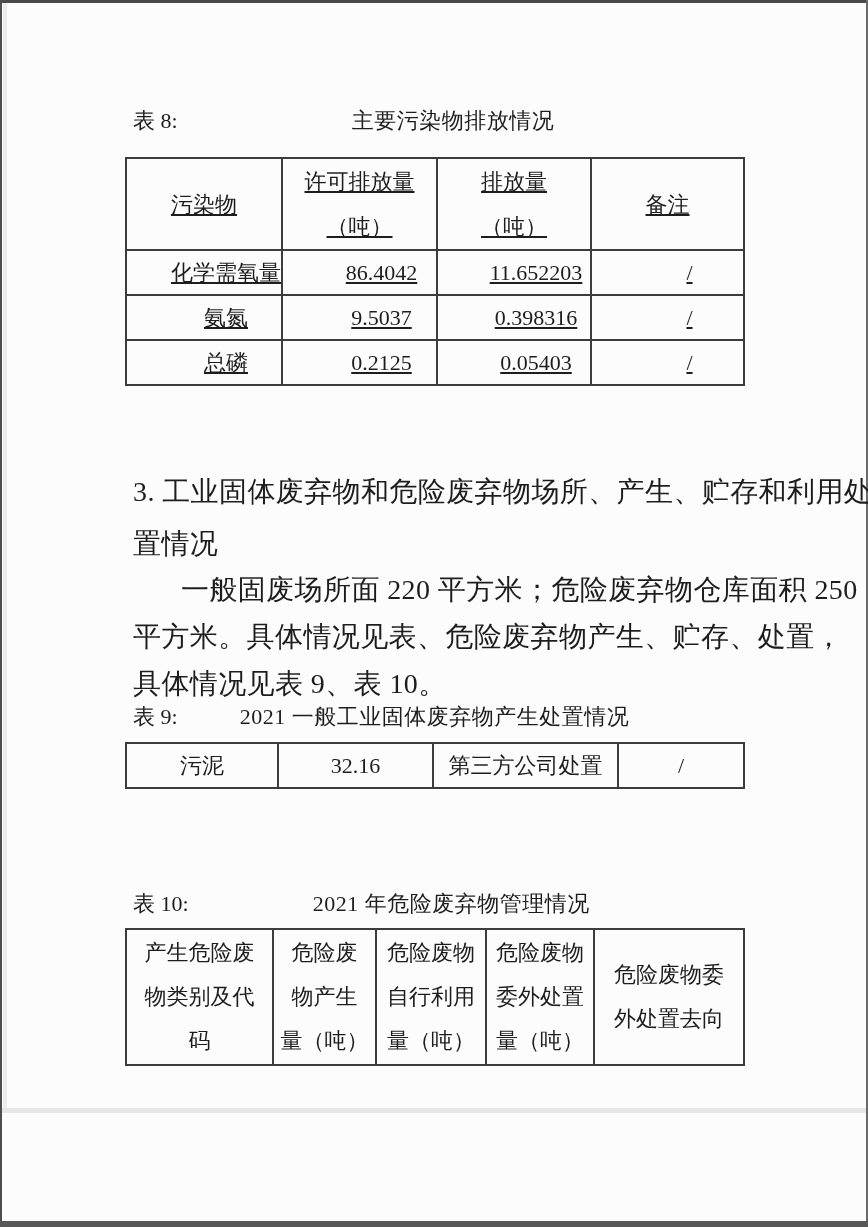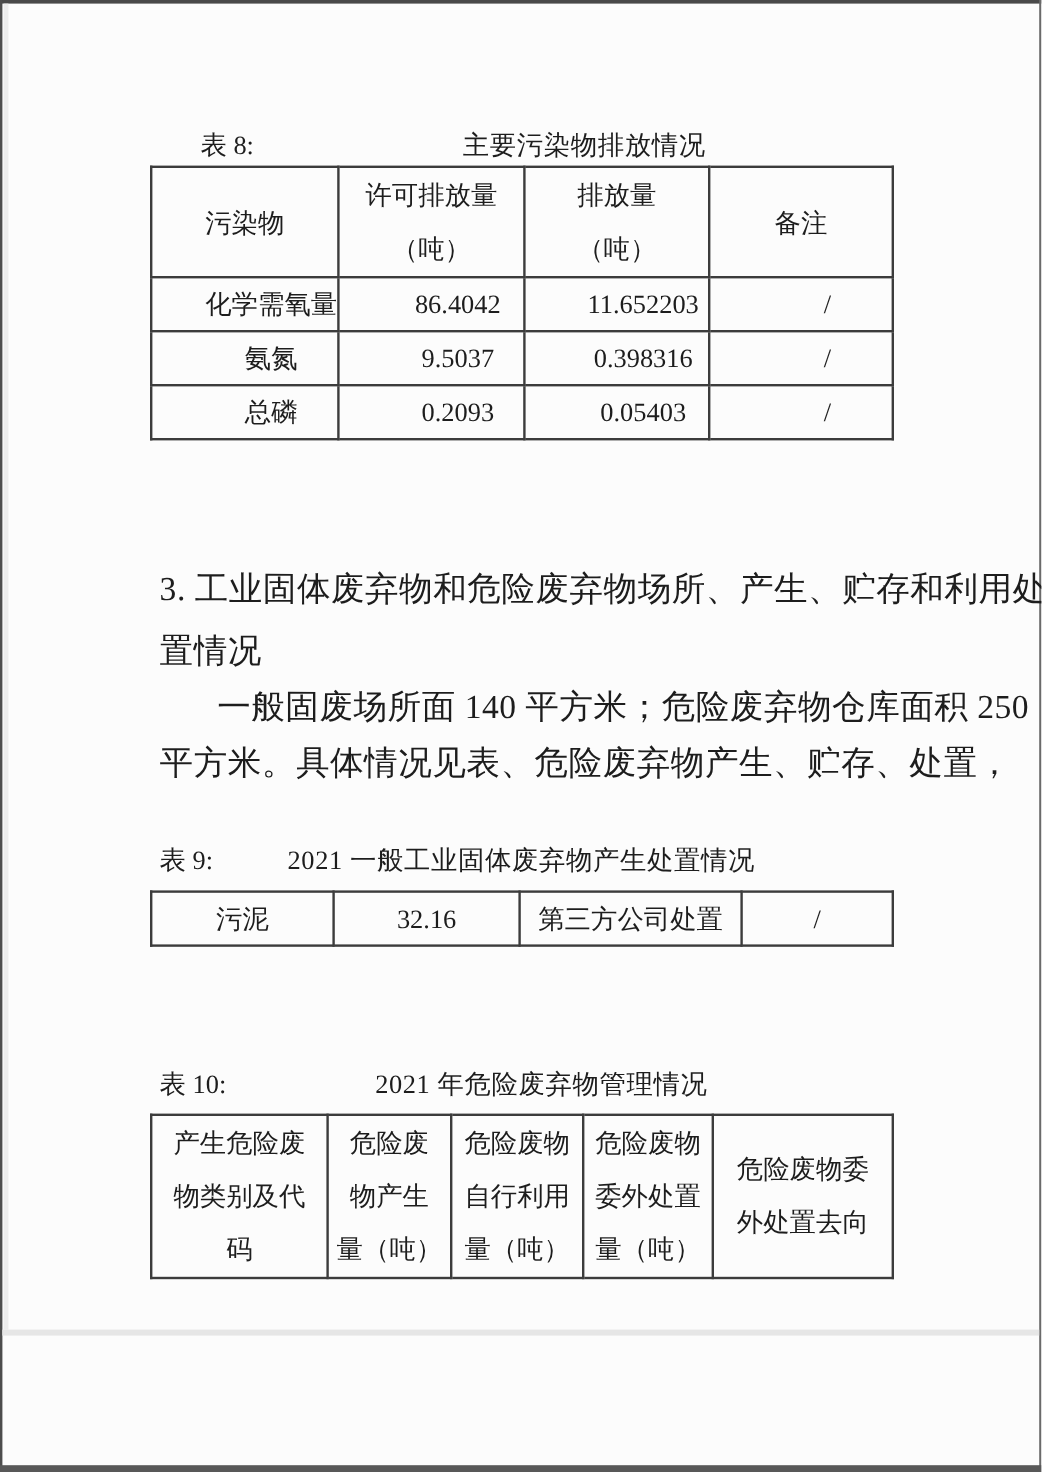--- a/index.html
+++ b/index.html
@@ -15,42 +15,42 @@
   
   .edge-top    { position:absolute; top:0; left:0; right:0; height:3px; background:#4a4a4a; }
   .edge-left   { position:absolute; top:0; left:0; bottom:0; width:2px; background:#4d4d4d; }
   .edge-right  { position:absolute; top:0; right:0; bottom:0; width:2px; background:#6a6a6a; }
   .edge-bottom { position:absolute; bottom:0; left:0; right:0; height:6px; background:#585858; }
   .scan-strip  { position:absolute; top:3px; left:3px; width:4px; height:1105px; background:#ececec; }
   .page-sep    { position:absolute; top:1108px; left:2px; right:2px; height:5px; background:#e6e6e6; }
 
   
   .cap { position:absolute; left:133px; font-size:22px; line-height:30px; white-space:nowrap; }
-  .cap8  { top:106px;margin-left:34px; }
+  .cap8  { top:106px; }
   .cap9  { top:702px;text-align:right; }
   .cap10 { top:889px; }
   .cap8  .ttl { margin-left:174px; letter-spacing:0.5px; }
   .cap9  .ttl { margin-left:62px;  letter-spacing:0.5px; }
   .cap10 .ttl { margin-left:124px; letter-spacing:0.5px; }
 
   
   table.tbl {
     position:absolute; left:125px;
     border-collapse:collapse; table-layout:fixed;
     width:618px; font-size:22px;
   }
   .tbl td {
     border:2px solid #3c3c3c;
     text-align:center; vertical-align:middle;
     padding:0; overflow:hidden;
   }
   .hl { line-height:45px; }
   .t10 .hl { line-height:44px; }
 
-  .t8  { top:138px; }
+  .t8  { top:157px;text-decoration:underline; }
   .t8  tr.h td { height:86px; }
   .t8  tr.d td { height:43px;padding-left:44px; }
 
   .t9  { top:742px; }
   .t9  tr.h td { height:85px; }
   .t9  tr.d td { height:43px; }
 
   .t10 { top:928px; }
   .t10 tr.h td { height:134px; }
 
@@ -110,35 +110,36 @@
       <td>/</td>
     </tr>
     <tr class="d">
       <td>氨氮</td>
       <td>9.5037</td>
       <td>0.398316</td>
       <td>/</td>
     </tr>
     <tr class="d">
       <td>总磷</td>
-      <td>0.2093</td>
+      <td>0.2125</td>
       <td>0.05403</td>
       <td>/</td>
     </tr>
   </tbody>
     </table>
 
   <div class="bodytext heading">
     <div class="ln">3. 工业固体废弃物和危险废弃物场所、产生、贮存和利用处</div>
     <div class="ln">置情况</div>
   </div>
 
   <div class="bodytext para">
-    <div class="ln indent">一般固废场所面 140 平方米；危险废弃物仓库面积 250</div>
+    <div class="ln indent">一般固废场所面 220 平方米；危险废弃物仓库面积 250</div>
     <div class="ln">平方米。具体情况见表、危险废弃物产生、贮存、处置，</div>
+    <div class="ln">具体情况见表 9、表 10。</div>
   </div>
 
   <div class="cap cap9">
     <span>表 9:</span><span class="ttl">2021 一般工业固体废弃物产生处置情况</span>
   </div>
 
   <table class="tbl t9">
     <colgroup>
         <col style="width:152px">
         <col style="width:155px">

